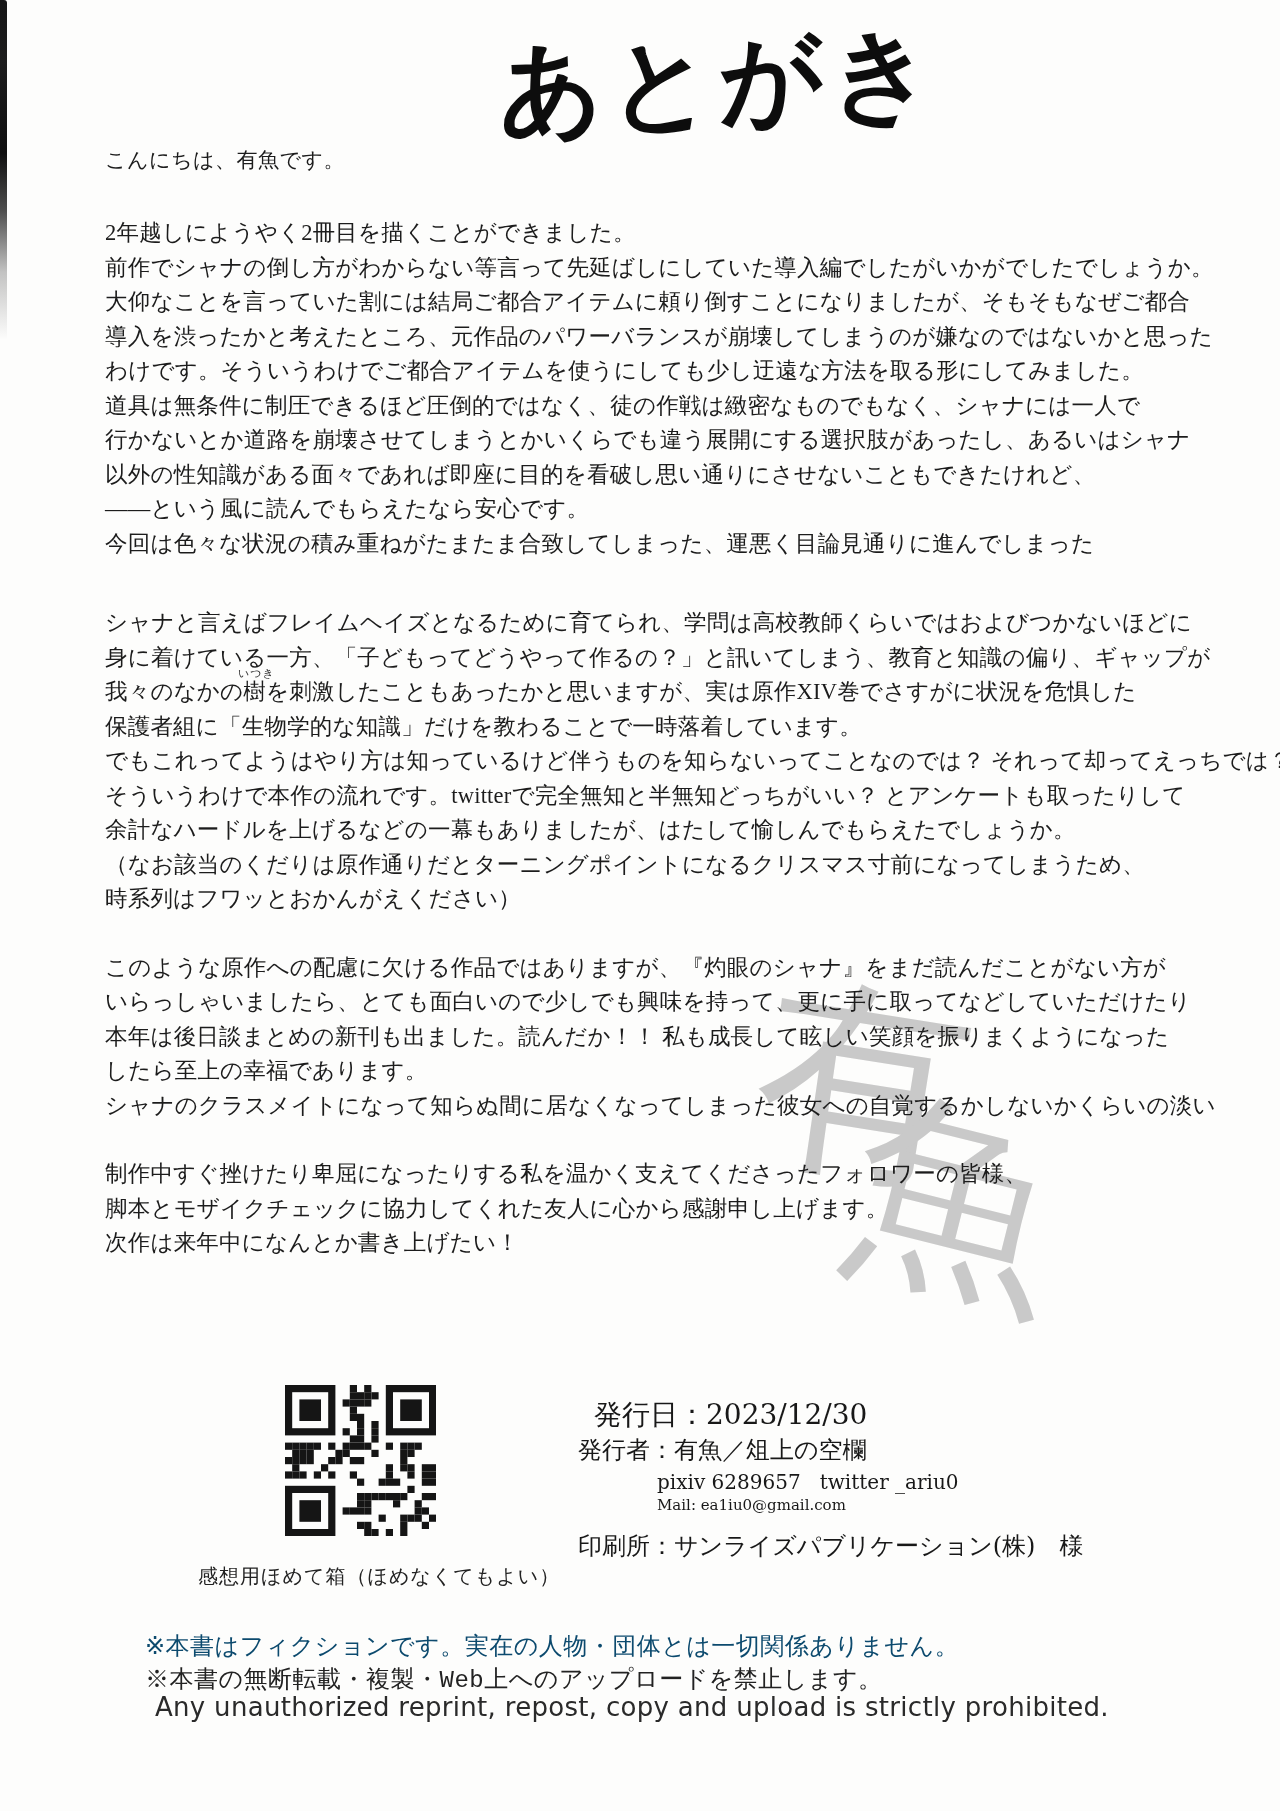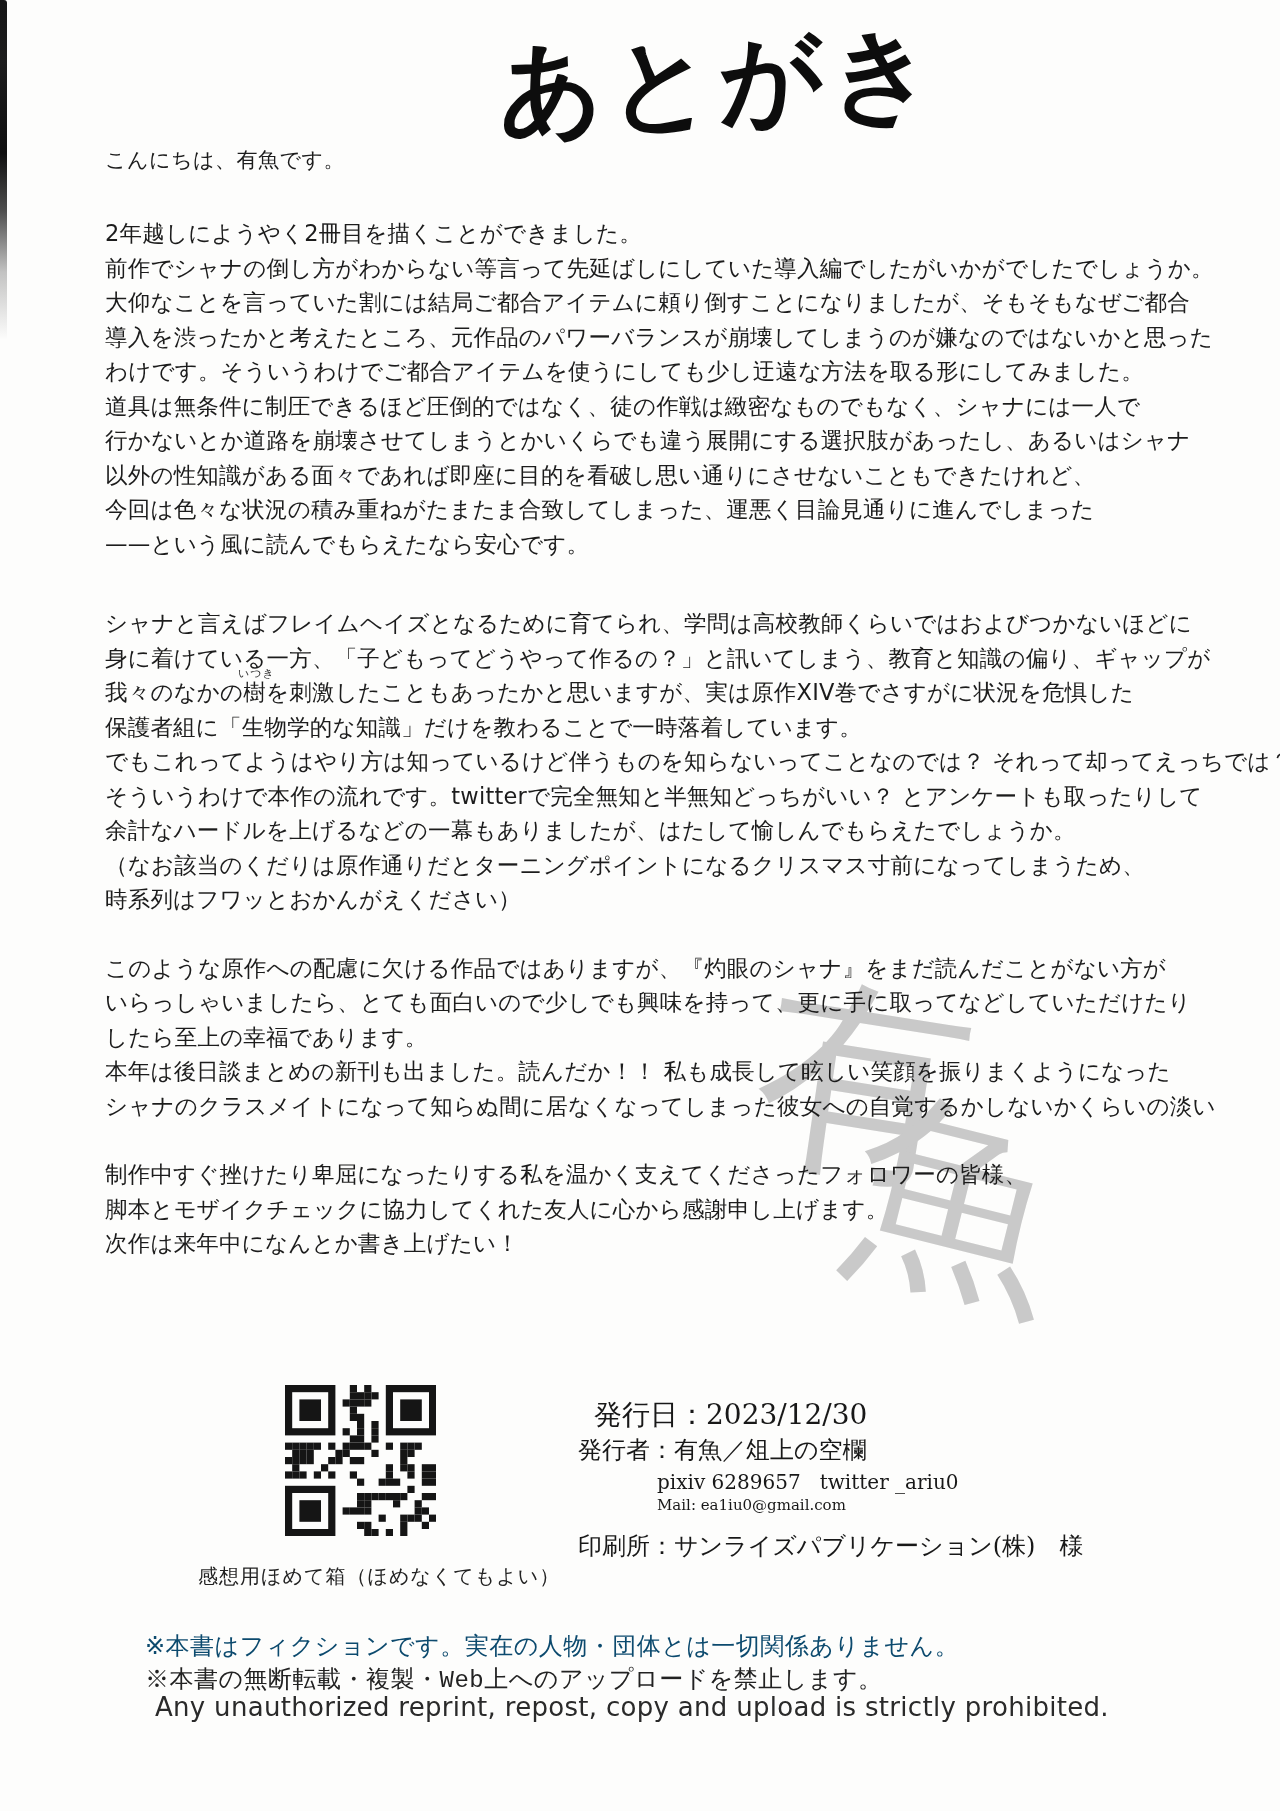--- a/index.html
+++ b/index.html
@@ -18,21 +18,21 @@
   
   #greeting{ left:105px; top:148px; font-size:21px; line-height:1.2; letter-spacing:.5px; }
   
   #title{
     left:498px; top:22px; font-size:102px; line-height:1.15; font-weight:600;
     letter-spacing:6px; color:#0d0d0d; transform:rotate(-2.5deg);
     font-family:"DejaVu Sans",sans-serif;
   }
   
   #body-text{ left:105px; top:216px; width:1100px; z-index:2; }
-  .para{ margin:0; }
+  .para{ margin:0;font-family:Liberation Serif, serif; }
   .para.gap-a{ margin-bottom:45px; }
   .para.gap-b{ margin-bottom:34px; }
   .bline{
     font-size:22.5px; line-height:34.5px; white-space:pre;
     letter-spacing:.2px;
   }
   #furigana{ left:238px; top:666px; font-size:11px; letter-spacing:1px; color:#2e2e2e; z-index:3;}
   
   #signature{ left:740px; top:985px; width:360px; height:380px; z-index:1; color:#c9c9c9;}
   #signature .sig-char{ position:absolute; font-size:212px; line-height:1; font-weight:500;}
@@ -69,39 +69,39 @@
   <div id="body-text" class="abs">
     <div class="para gap-a">
       <div class="bline">2年越しにようやく2冊目を描くことができました。</div>
       <div class="bline">前作でシャナの倒し方がわからない等言って先延ばしにしていた導入編でしたがいかがでしたでしょうか。</div>
       <div class="bline">大仰なことを言っていた割には結局ご都合アイテムに頼り倒すことになりましたが、そもそもなぜご都合</div>
       <div class="bline">導入を渋ったかと考えたところ、元作品のパワーバランスが崩壊してしまうのが嫌なのではないかと思った</div>
       <div class="bline">わけです。そういうわけでご都合アイテムを使うにしても少し迂遠な方法を取る形にしてみました。</div>
       <div class="bline">道具は無条件に制圧できるほど圧倒的ではなく、徒の作戦は緻密なものでもなく、シャナには一人で</div>
       <div class="bline">行かないとか道路を崩壊させてしまうとかいくらでも違う展開にする選択肢があったし、あるいはシャナ</div>
       <div class="bline">以外の性知識がある面々であれば即座に目的を看破し思い通りにさせないこともできたけれど、</div>
+      <div class="bline">——という風に読んでもらえたなら安心です。</div>
       <div class="bline">今回は色々な状況の積み重ねがたまたま合致してしまった、運悪く目論見通りに進んでしまった</div>
-      <div class="bline">——という風に読んでもらえたなら安心です。</div>
     </div>
     <div class="para gap-b">
       <div class="bline">シャナと言えばフレイムヘイズとなるために育てられ、学問は高校教師くらいではおよびつかないほどに</div>
       <div class="bline">身に着けている一方、「子どもってどうやって作るの？」と訊いてしまう、教育と知識の偏り、ギャップが</div>
       <div class="bline">我々のなかの樹を刺激したこともあったかと思いますが、実は原作XIV巻でさすがに状況を危惧した</div>
       <div class="bline">保護者組に「生物学的な知識」だけを教わることで一時落着しています。</div>
       <div class="bline">でもこれってようはやり方は知っているけど伴うものを知らないってことなのでは？ それって却ってえっちでは？</div>
       <div class="bline">そういうわけで本作の流れです。twitterで完全無知と半無知どっちがいい？ とアンケートも取ったりして</div>
       <div class="bline">余計なハードルを上げるなどの一幕もありましたが、はたして愉しんでもらえたでしょうか。</div>
       <div class="bline">（なお該当のくだりは原作通りだとターニングポイントになるクリスマス寸前になってしまうため、</div>
       <div class="bline">時系列はフワッとおかんがえください）</div>
     </div>
     <div class="para gap-b">
       <div class="bline">このような原作への配慮に欠ける作品ではありますが、『灼眼のシャナ』をまだ読んだことがない方が</div>
       <div class="bline">いらっしゃいましたら、とても面白いので少しでも興味を持って、更に手に取ってなどしていただけたり</div>
+      <div class="bline">本年は後日談まとめの新刊も出ました。読んだか！！ 私も成長して眩しい笑顔を振りまくようになった</div>
       <div class="bline">したら至上の幸福であります。</div>
-      <div class="bline">本年は後日談まとめの新刊も出ました。読んだか！！ 私も成長して眩しい笑顔を振りまくようになった</div>
       <div class="bline">シャナのクラスメイトになって知らぬ間に居なくなってしまった彼女への自覚するかしないかくらいの淡い</div>
     </div>
     <div class="para">
       <div class="bline">制作中すぐ挫けたり卑屈になったりする私を温かく支えてくださったフォロワーの皆様、</div>
       <div class="bline">脚本とモザイクチェックに協力してくれた友人に心から感謝申し上げます。</div>
       <div class="bline">次作は来年中になんとか書き上げたい！</div>
     </div>
   </div>
 
   <div id="furigana" class="abs">いつき</div>

